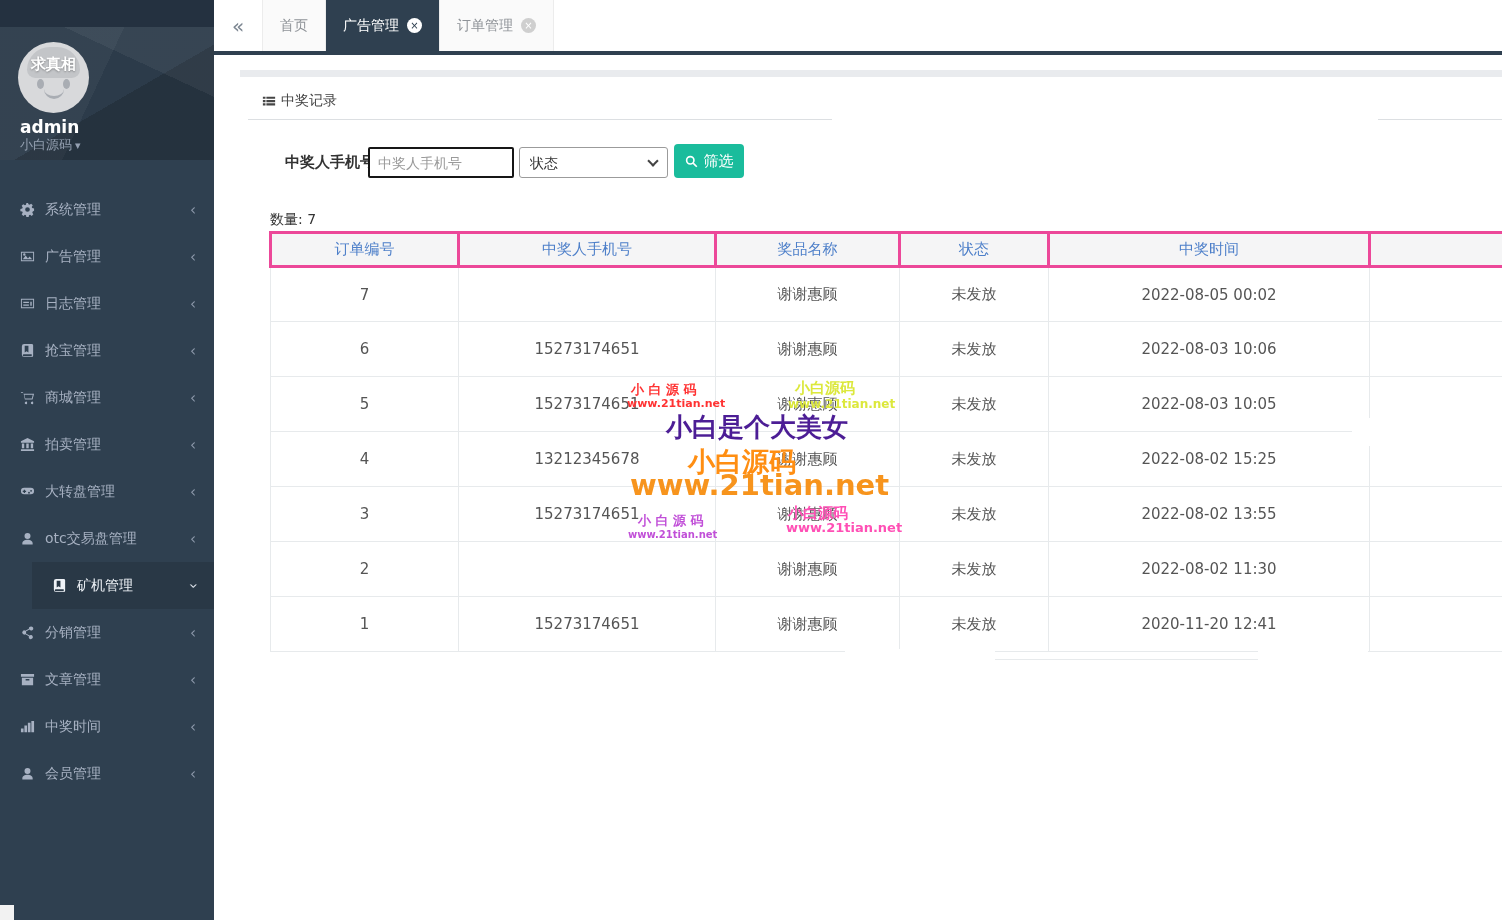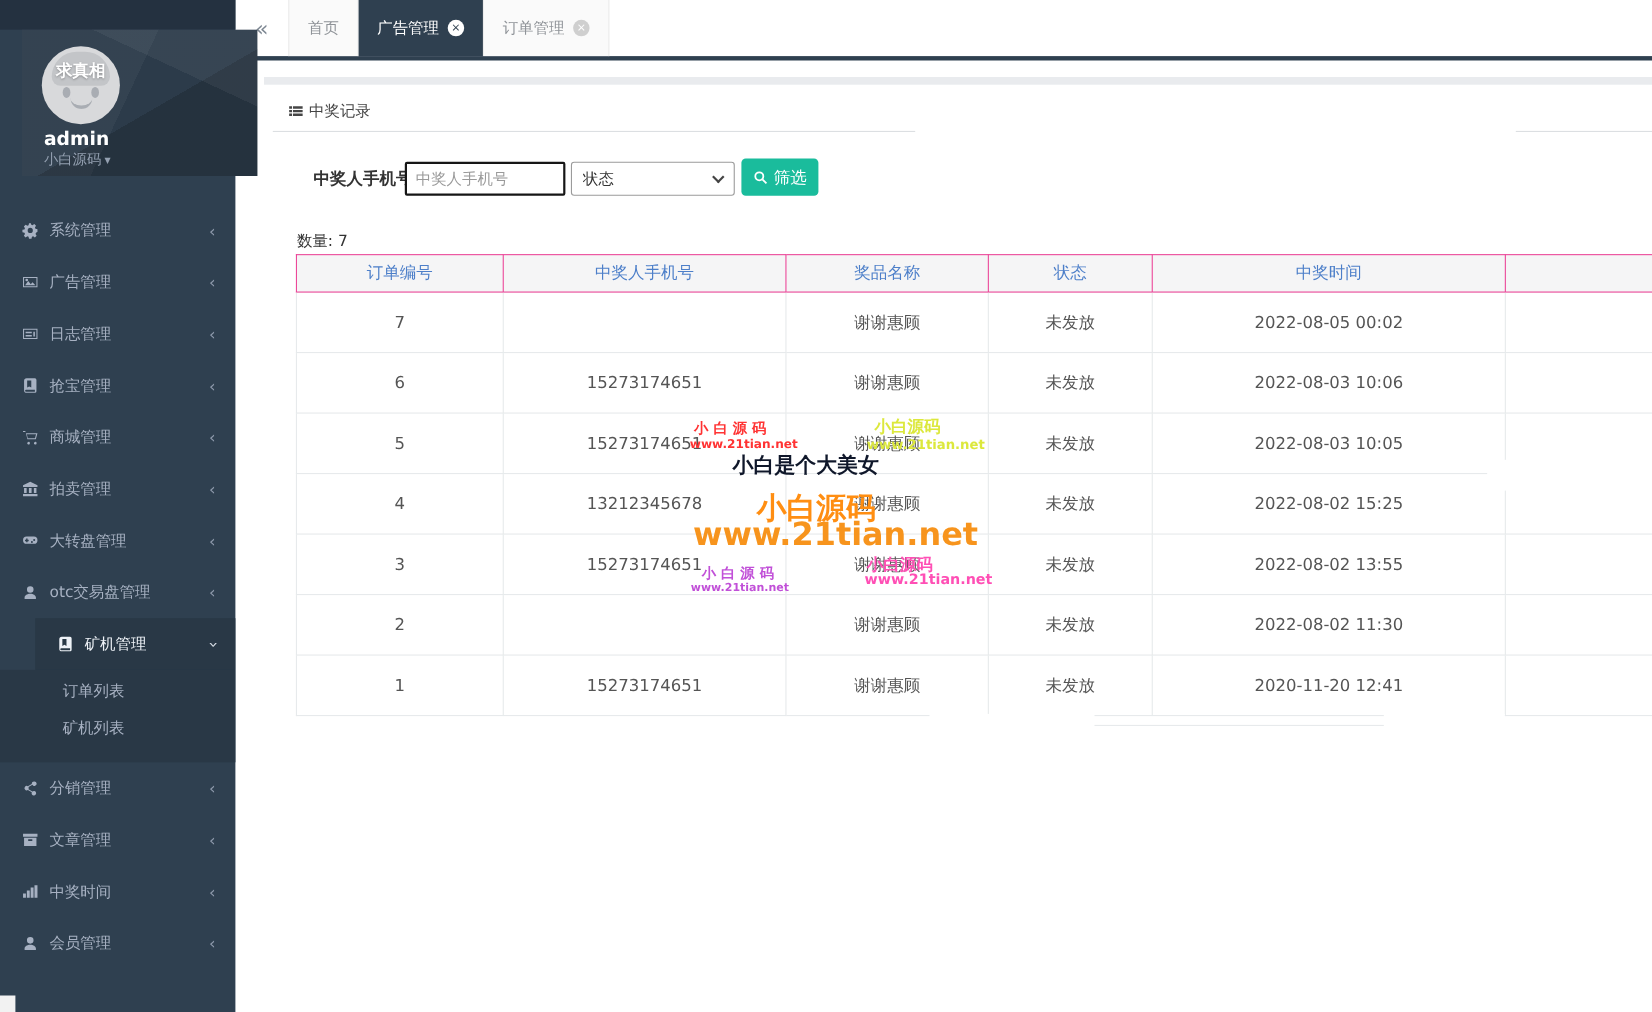--- a/index.html
+++ b/index.html
@@ -7,21 +7,21 @@
     font-family:"DejaVu Sans","Liberation Sans",sans-serif; }
 
   
   .sidebar { position:absolute; left:0; top:0; width:214px; height:920px; background:#2f4050; z-index:2; }
   .top-band { position:absolute; left:0; top:0; width:214px; height:27px; background:#243140; }
   .profile { position:absolute; left:0; top:27px; width:214px; height:133px;
     background:
       linear-gradient(205deg, rgba(255,255,255,.05) 0 30%, transparent 30%),
       linear-gradient(150deg, transparent 55%, rgba(0,0,0,.16) 55%),
       linear-gradient(115deg, rgba(255,255,255,.04) 0 45%, transparent 45%),
-      #2c3b4a; margin-left: 20px; }
+      #2c3b4a; }
   .avatar { position:absolute; left:18px; top:15px; width:71px; height:71px; border-radius:50%;
     background:#d8d9db; overflow:hidden; cursor:pointer; }
   .avatar .hair { position:absolute; top:5px; left:9px; right:9px; height:31px;
     background:#c3c5c8; border-radius:28px 28px 10px 10px; }
   .avatar .eye { position:absolute; top:37px; width:7px; height:10px; border-radius:50%; background:#a9adb3; }
   .avatar .eye.l { left:19px; } .avatar .eye.r { right:19px; }
   .avatar .mouth { position:absolute; top:46px; left:50%; transform:translateX(-50%);
     width:20px; height:11px; border-bottom:3px solid #a9adb3; border-radius:0 0 12px 12px; }
   .avatar-label { position:absolute; top:13px; left:0; width:100%; text-align:center;
     color:#fff; font-weight:bold; font-size:15px; z-index:2; text-shadow:0 1px 2px rgba(0,0,0,.3); }
@@ -79,21 +79,21 @@
   .sel-chev { position:absolute; right:10px; top:9px; width:8px; height:8px;
     border-right:2px solid #444; border-bottom:2px solid #444; transform:rotate(45deg); pointer-events:none; }
   .filter-btn { position:absolute; left:460px; top:89px; width:70px; height:34px; background:#1abc9c;
     border:none; border-radius:4px; color:#fff; font-size:15px; display:flex; align-items:center;
     justify-content:center; gap:6px; cursor:pointer; font-family:inherit; }
   .filter-btn svg { width:13px; height:13px; }
 
   .count { position:absolute; left:56px; top:156px; font-size:14px; color:#333; }
 
   table.win { position:absolute; left:55px; top:176px; width:1233px; border-collapse:collapse; table-layout:fixed; }
-  table.win th { height:34px; background:#f5f5f6; border:1px solid #ec4899; color:#4d7fc9;
+  table.win th { height:34px; background:#f5f5f6; border:3px solid #ec4899; color:#4d7fc9;
     font-weight:normal; font-size:15px; }
   table.win td { height:55px; border:1px solid #e7eaec; text-align:center; font-size:15px; color:#555; }
 
   .patch { position:absolute; background:#fff; z-index:4; }
   .ghost-line { position:absolute; height:1px; background:#e7eaec; z-index:4; }
 
   
   .wm { position:absolute; white-space:nowrap; font-weight:bold; pointer-events:none; z-index:6; }
 
   .corner-artifact { position:absolute; left:0; top:905px; width:14px; height:15px; background:#f2f2f2; z-index:3; }
@@ -191,24 +191,20 @@
       </div>
       <div class="nav-item active">
         <span class="mi">
           <svg viewBox="0 0 16 16">
             <path d="M4.5 1h8A1.5 1.5 0 0 1 14 2.5v11a1.5 1.5 0 0 1-1.5 1.5h-8A2.5 2.5 0 0 1 2 12.5v-9A2.5 2.5 0 0 1 4.5 1zM4 12a1 1 0 0 0 0 2h8.5v-2zM5 3v7l2-1.2L9 10V3z"></path>
           </svg>
         </span>
         <span class="lbl">矿机管理</span>
         <span class="chev">‹</span>
       </div>
-      <div class="submenu">
-        <div class="sub-item">订单列表</div>
-        <div class="sub-item">矿机列表</div>
-      </div>
       <div class="nav-item">
         <span class="mi">
           <svg viewBox="0 0 16 16">
             <path d="M12 1.5a2.2 2.2 0 1 1-1.9 3.3L6.3 7a2.3 2.3 0 0 1 0 2l3.8 2.2A2.2 2.2 0 1 1 9.5 12L5.7 9.9a2.2 2.2 0 1 1 0-3.8L9.5 4A2.2 2.2 0 0 1 12 1.5z"></path>
           </svg>
         </span>
         <span class="lbl">分销管理</span>
         <span class="chev">‹</span>
       </div>
       <div class="nav-item">
@@ -377,19 +373,19 @@
   <div class="patch" style="left:1138px;top:363px;width:150px;height:28px"></div>
   <div class="ghost-line" style="left:781px;top:604px;width:263px"></div>
 </div>
 
 <div class="corner-artifact"></div>
 
 <span class="wm" style="left: 631px; top: 381px; font-size: 13px; color: rgb(255, 51, 51);">小 白 源 码</span>
 <span class="wm" style="left: 627px; top: 397px; font-size: 11px; color: rgb(255, 51, 51);">www.21tian.net</span>
 <span class="wm" style="left: 795px; top: 379px; font-size: 15px; color: rgb(220, 232, 60);">小白源码</span>
 <span class="wm" style="left: 788px; top: 397px; font-size: 12px; color: rgb(220, 232, 60);">www.21tian.net</span>
-<span class="wm" style="left: 666px; top: 410px; font-size: 19px; color: #0f172a;">小白是个大美女</span>
+<span class="wm" style="left: 666px; top: 410px; font-size: 26px; color: #4c1d95;">小白是个大美女</span>
 <span class="wm" style="left: 688px; top: 444px; font-size: 27px; color: rgb(255, 142, 18);">小白源码</span>
 <span class="wm" style="left: 630px; top: 468px; font-size: 29px; color: rgb(247, 148, 29);">www.21tian.net</span>
 <span class="wm" style="left: 638px; top: 512px; font-size: 13px; color: rgb(193, 80, 216);">小 白 源 码</span>
 <span class="wm" style="left: 628px; top: 529px; font-size: 10px; color: rgb(193, 80, 216);">www.21tian.net</span>
 <span class="wm" style="left: 788px; top: 504px; font-size: 15px; color: rgb(255, 79, 181);">小白源码</span>
 <span class="wm" style="left: 786px; top: 520px; font-size: 13px; color: rgb(255, 79, 181);">www.21tian.net</span>
 
 </body></html>

